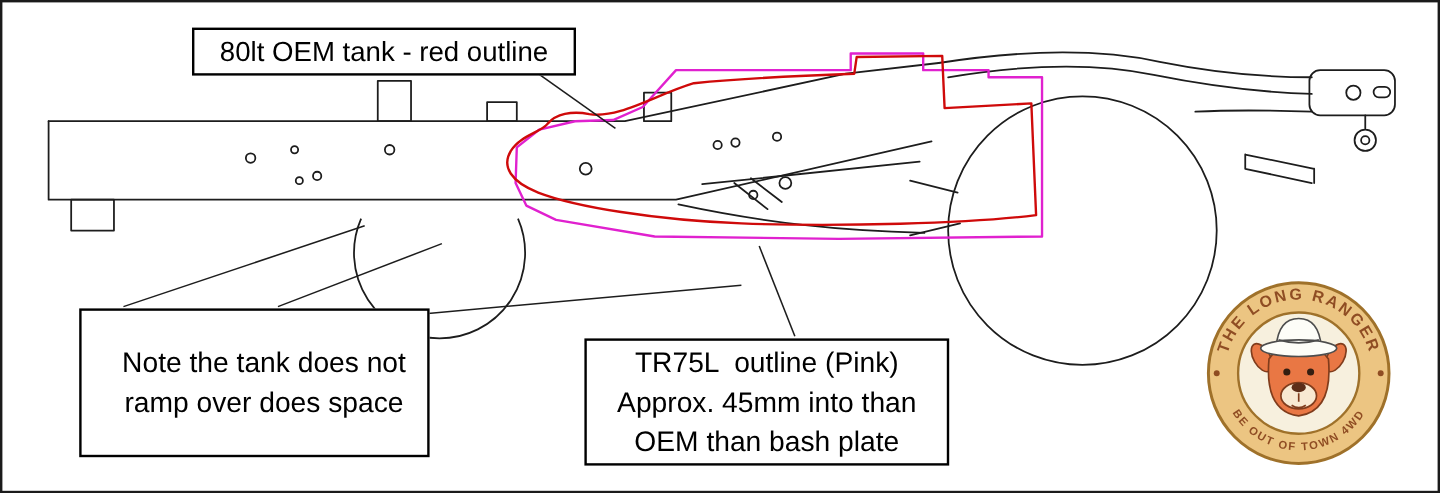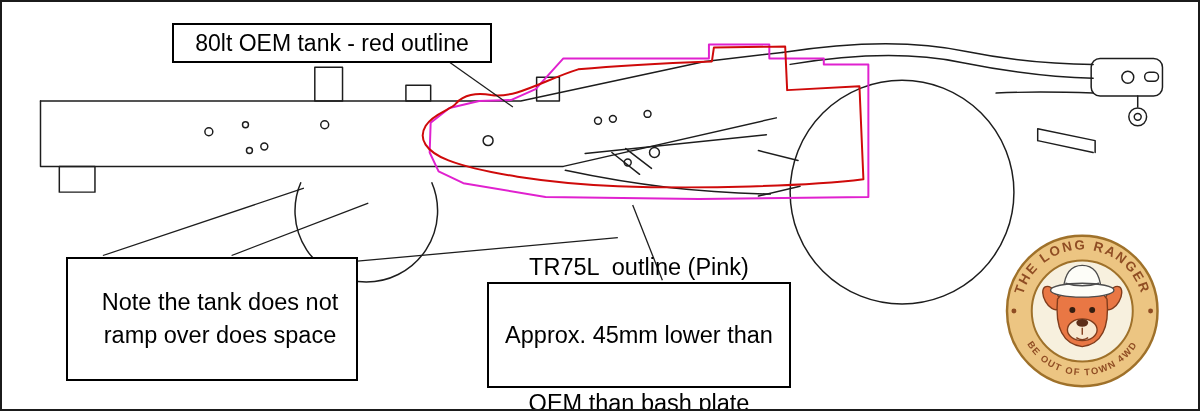--- a/index.html
+++ b/index.html
@@ -7,23 +7,23 @@
     position:relative;width:1200px;height:411px;background:#ffffff;
     border:2px solid #1b1b1b;box-sizing:border-box;overflow:hidden;
     font-family:"Liberation Sans",sans-serif;margin:0 auto;
   }
   .stage > svg{position:absolute;left:0;top:0;width:100%;height:100%;}
   .label-box{
     position:absolute;background:#ffffff;border:2px solid #000;
     display:flex;flex-direction:column;align-items:center;justify-content:center;
     text-align:center;color:#000;box-sizing:border-box;white-space:pre-wrap;
   }
-  .box-oem{left:158px;top:21px;width:320px;height:40px;font-size:23px;margin-left:12px;}
+  .box-oem{left:158px;top:21px;width:320px;height:40px;font-size:23px;}
   .box-note{left:64px;top:255px;width:292px;height:124px;font-size:23.5px;line-height:33px;padding-left:16px;}
-  .box-tr75l{left:485px;top:280px;width:304px;height:106px;font-size:23.5px;line-height:33px;gap:35px;}
+  .box-tr75l{left:485px;top:280px;width:304px;height:106px;font-size:23.5px;line-height:33px;}
   .logo-arc-text{font-family:"Liberation Sans",sans-serif;font-weight:bold;}
 </style>
 </head>
 <body>
 
 <div class="stage">
 
   <svg viewBox="0 0 1200 411" aria-hidden="true">
     <defs>
       <path id="logo-arc-top" d="M 1025 312 A 62 62 0 0 1 1149 312"></path>
@@ -127,17 +127,17 @@
     <div>80lt OEM tank - red outline</div>
   </div>
 
   <div class="label-box box-note">
     <div>Note the tank does not</div>
     <div>ramp over does space</div>
   </div>
 
   <div class="label-box box-tr75l">
     <div>TR75L  outline (Pink)</div>
-    <div>Approx. 45mm lower than</div>
+    <div>Approx. 45mm into than</div>
     <div>OEM than bash plate</div>
   </div>
 
 </div>
 
 </body></html>

